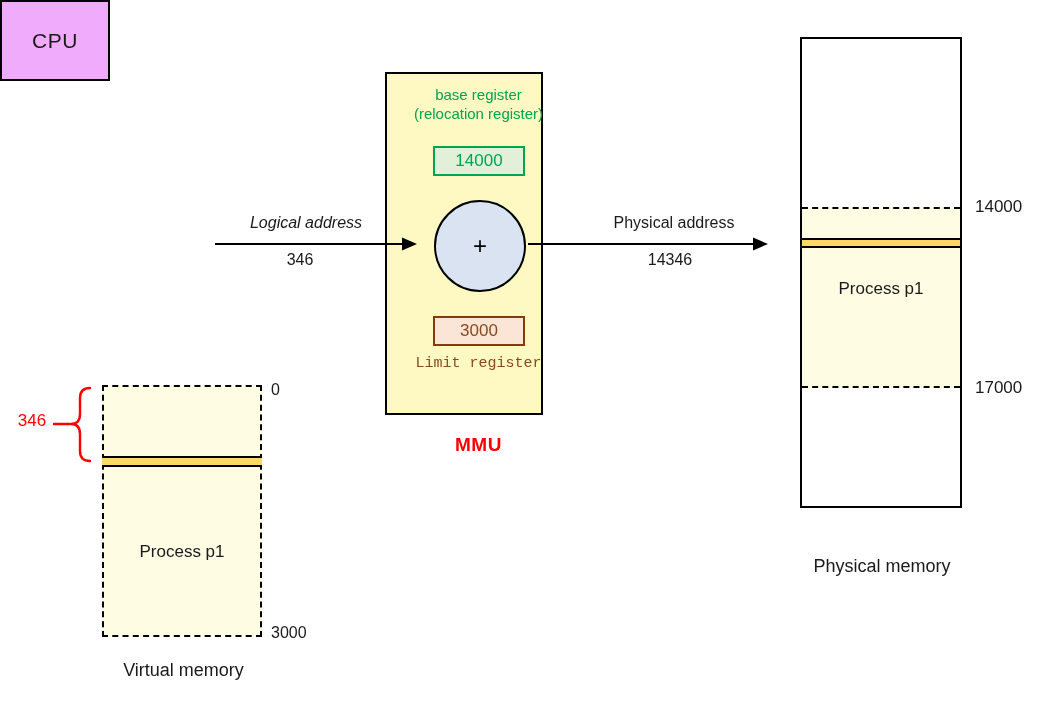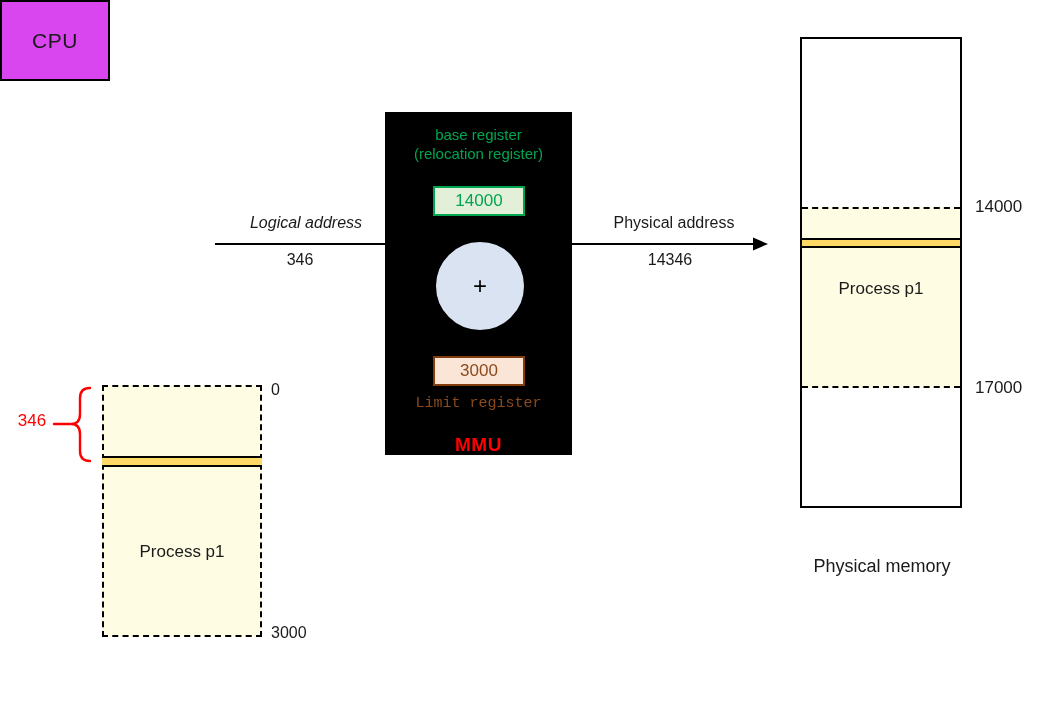--- a/index.html
+++ b/index.html
@@ -11,36 +11,36 @@
     color:#1a1a1a;
     overflow:hidden;
   }
   .abs{position:absolute;}
   .center{text-align:center;}
   .box{box-sizing:border-box;position:absolute;}
 
   
   .cpu-box{
     left:108px;top:206px;width:106px;height:77px;
-    background:#d946ef;border:2px solid #000;
+    background:#f0abfc;border:2px solid #000;
     display:flex;align-items:center;justify-content:center;
     font-size:21px;letter-spacing:0.5px;
   }
 
   
   .arrow-label{font-size:16px;color:#1a1a1a;}
   .lbl-logical{left:215px;top:214px;width:182px;font-style:italic;}
   .val-logical{left:215px;top:251px;width:170px;}
   .lbl-physical{left:580px;top:214px;width:188px;}
   .val-physical{left:580px;top:251px;width:180px;}
 
   
   .mmu-box{
-    left:385px;top:72px;width:187px;height:343px;
-    background:#000000;border:2px solid #000;margin-top:40px;
+    left:385px;top:72px;width:158px;height:343px;
+    background:#fef9c3;border:2px solid #000;
   }
   .base-caption{
     left:0;top:12px;width:183px;
     color:#00A550;font-size:15px;line-height:1.25;
   }
   .reg-value{
     box-sizing:border-box;position:absolute;
     width:92px;height:30px;
     display:flex;align-items:center;justify-content:center;
     font-size:17px;
@@ -144,20 +144,21 @@
   <div class="abs addr-label lbl-14000">14000</div>
   <div class="abs addr-label lbl-17000">17000</div>
   <div class="abs center pmem-caption">Physical memory</div>
 
   <div class="box vmem-box">
     <div class="strip vmem-strip"></div>
     <div class="abs center vmem-process-label">Process p1</div>
   </div>
   <div class="abs side-label lbl-0">0</div>
   <div class="abs side-label lbl-3000">3000</div>
+  <div class="abs center vmem-caption">Virtual memory</div>
   <div class="abs center offset-label">346</div>
 
   <svg class="overlay-svg" width="1045" height="722" viewBox="0 0 1045 722">
 
     <g>
       <line x1="215" y1="244" x2="403" y2="244" stroke="#000" stroke-width="2.2"></line>
       <polygon points="417,244 402,237.6 402,250.4" fill="#000"></polygon>
     </g>
 
     <g>

